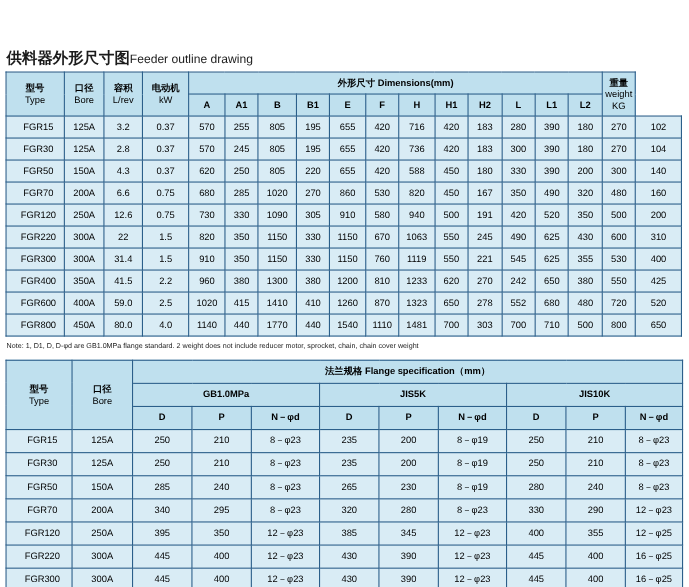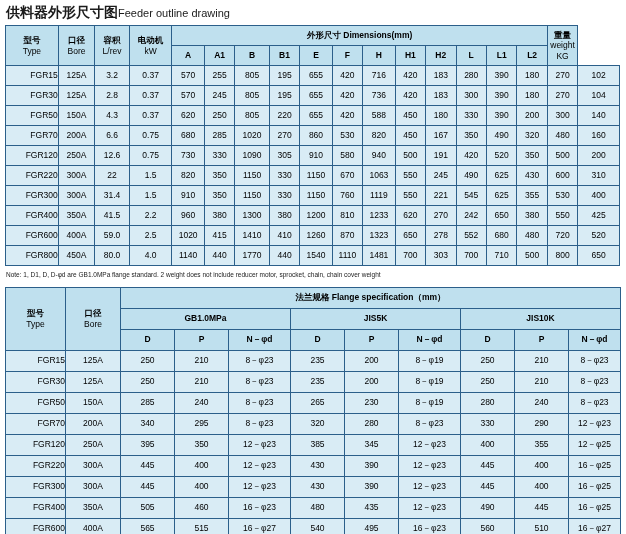--- a/index.html
+++ b/index.html
@@ -4,21 +4,21 @@
 <style>
   html,body{margin:0;padding:0;}
   body{
     width:626px;height:534px;
     background:#ffffff;
     font-family:"Liberation Sans", sans-serif;
     font-size:9px;
     color:#000;
     overflow:hidden;
   }
-  .wrap{width:626px;height:468px;position:relative;}
+  .wrap{width:626px;height:468px;position:relative;margin-top:40px;}
 
   .title{
     padding:4px 0 3px 6px;
     font-size:13px;
     font-weight:bold;
     color:#1b1b1b;
   }
   .title .cn{font-size:14px;}
   .title .en{font-size:11px;font-weight:normal;}
 
@@ -41,21 +41,21 @@
   }
   thead th{
     background:#bfe0ee;
     font-weight:bold;
     font-size:8.5px;
   }
   .hdr-tall{height:28px;}
   .two-line{line-height:1.25;}
   .two-line b{display:block;font-weight:bold;}
   .two-line i{display:block;font-style:normal;font-weight:normal;}
-  td.rowlabel{font-weight:normal;text-align:right;padding-left:6px;}
+  td.rowlabel{font-weight:normal;text-align:center;padding-left:6px;}
   .note{
     margin:4px 0 0 6px;
     font-size:7.5px;
     line-height:1.5;
     color:#111;
   }
   .note .l2{font-size:6.5px;color:#222;}
   .gap{height:7px;}
   .sec2 table{width:615px;}
   .sec2 th,.sec2 td{height:20px;}

